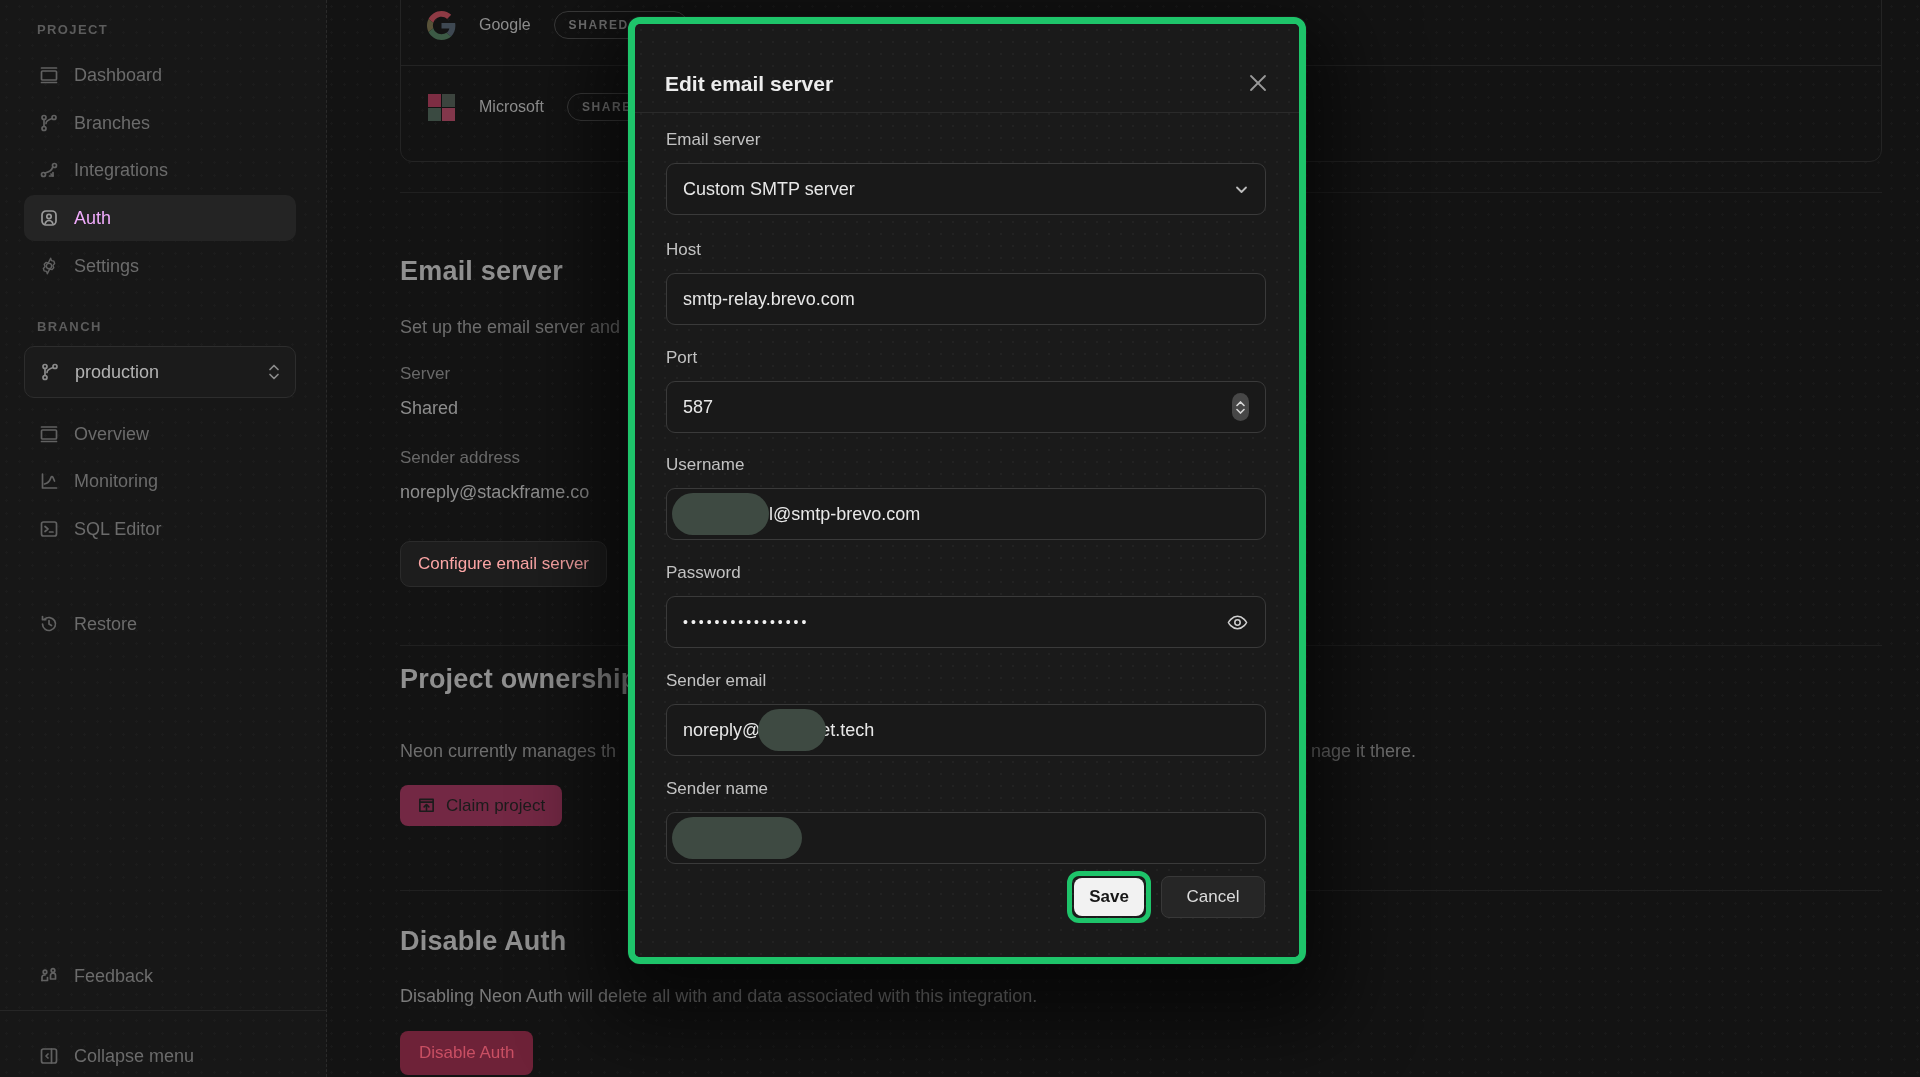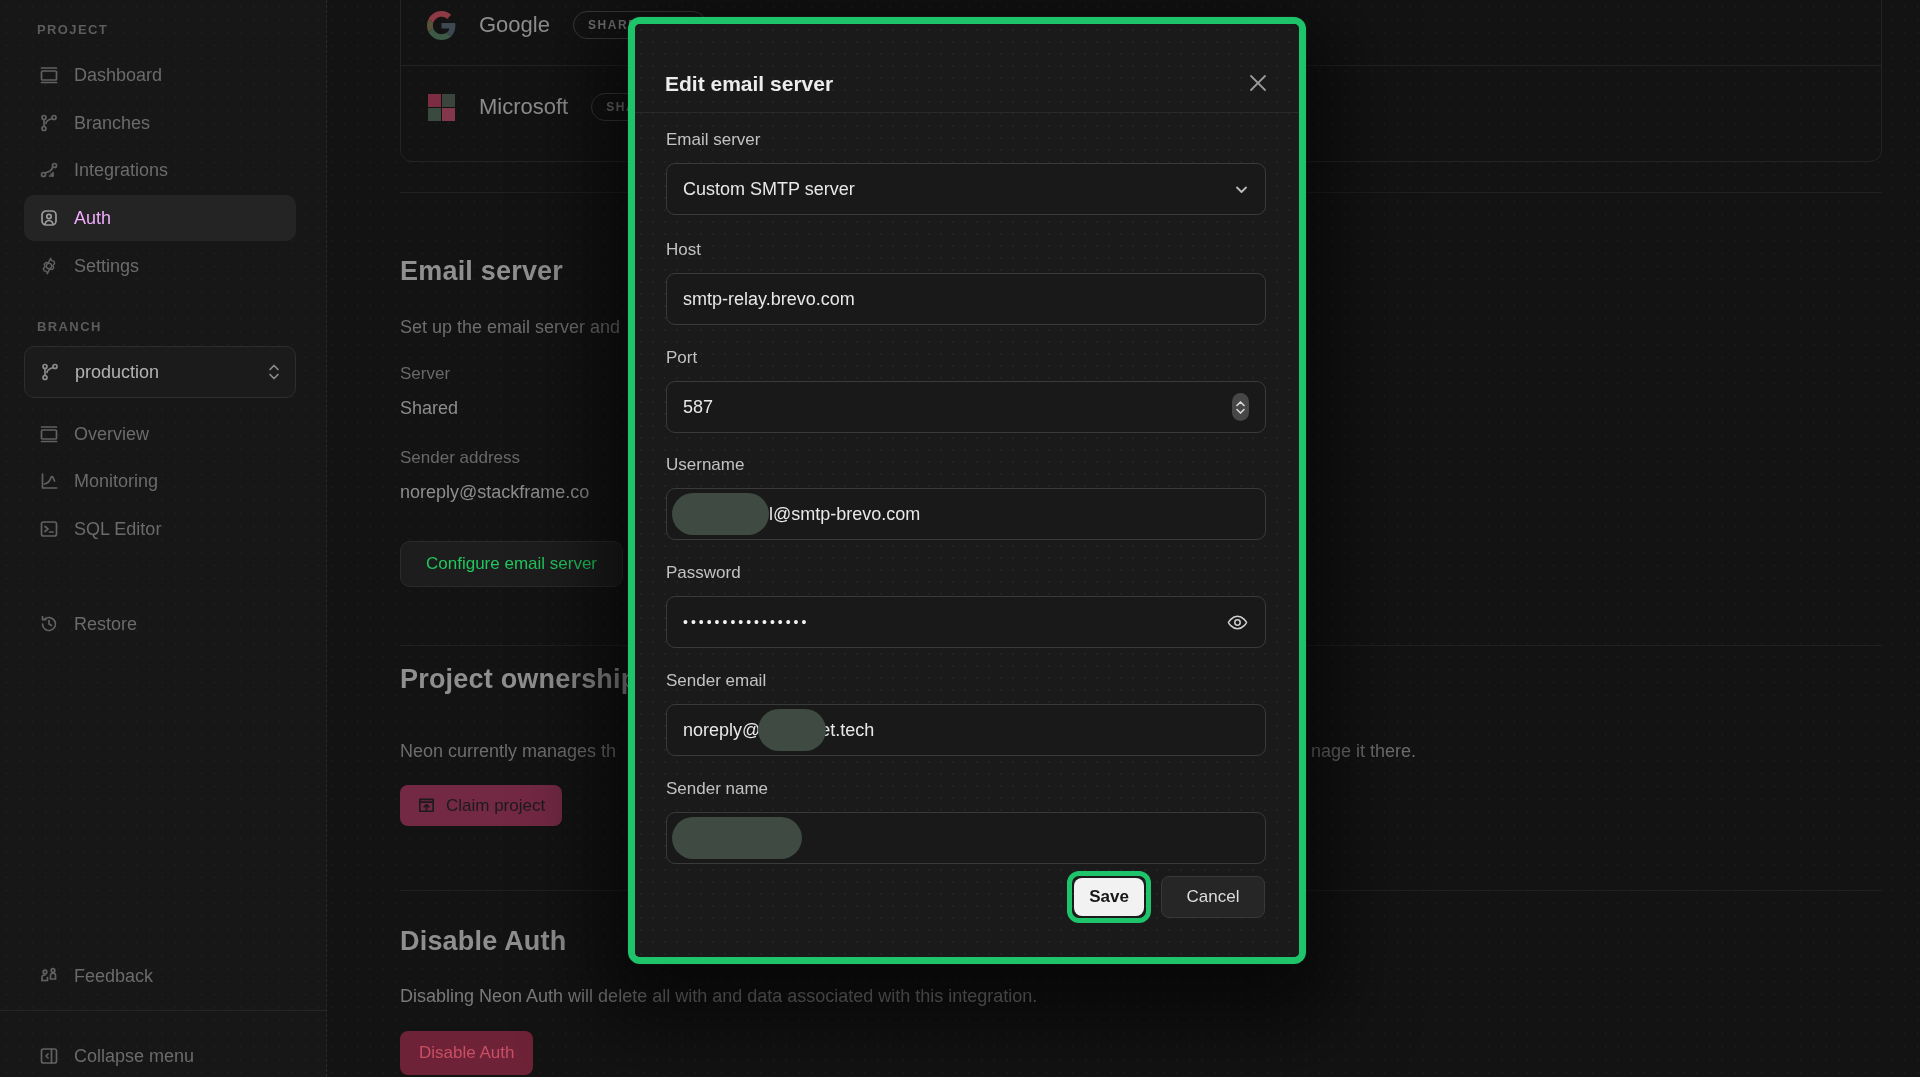--- a/index.html
+++ b/index.html
@@ -23,30 +23,30 @@
   .branch-select { left:24px; width:272px; height:52px; border:1px solid #2d2d2d; border-radius:10px;
                    display:flex; align-items:center; gap:15px; padding:0 14px 0 15px; color:#b3b3b3;
                    font-size:18px; background:#1b1b1b; cursor:pointer; }
   .branch-select .grow { flex:1; }
   #side-divider { left:0; top:1010px; width:327px; height:1px; background:#262626; }
 
   
   .int-card { left:400px; top:-16px; width:1482px; height:178px; border:1px solid #242424; border-radius:12px; }
   .int-row { position:absolute; left:0; width:100%; height:80px; display:flex; align-items:center; padding-left:26px; gap:23px; }
   .int-row-divider { position:absolute; left:0; top:80px; width:100%; height:1px; background:#232323; }
-  .int-name { font-size:22px; color:#8d8d8d; }
+  .int-name { font-size:16px; color:#8d8d8d; }
   .int-badge { font-size:12px; letter-spacing:1.6px; color:#747474; border:1px solid #3a3a3a;
                border-radius:999px; padding:6px 14px; font-weight:bold; }
   .sec-divider { left:400px; width:1482px; height:1px; background:#202020; }
   .sec-title { left:400px; font-size:27px; font-weight:600; color:#8f8f8f; letter-spacing:0.2px; }
   .sec-desc { left:400px; font-size:18px; color:#6d6d6d; }
   .kv-label { left:400px; font-size:17px; color:#686868; }
   .kv-value { left:400px; font-size:18px; color:#8d8d8d; }
-  .ghost-btn { left:400px; height:46px; padding:0 25px; background:#1d1d1d; border:1px solid #2b2b2b;
-               border-radius:10px; color:#22c55e; font-size:17px; display:inline-flex; align-items:center; cursor:pointer;text-align:right; }
+  .ghost-btn { left:400px; height:46px; padding:0 17px; background:#1d1d1d; border:1px solid #2b2b2b;
+               border-radius:10px; color:#fca5a5; font-size:17px; display:inline-flex; align-items:center; cursor:pointer;text-align:right; }
   .danger-btn { left:400px; border:none; border-radius:8px; display:inline-flex; align-items:center;
                 gap:10px; cursor:pointer; font-size:17px; }
   #claim-btn { top:785px; height:41px; padding:0 17px; background:#732844; color:#1b1b1b; }
   #disable-btn { top:1031px; height:44px; padding:0 19px; background:#6e2238; color:#c94f63; }
 
   
   #modal-annotation { left:628px; top:17px; width:678px; height:947px; border:7px solid #1ec46a;
                       border-radius:12px; box-shadow:0 30px 80px 30px rgba(0,0,0,0.6), 0 0 0 1px rgba(255,255,255,0.05); }
   #modal { position:absolute; left:0; top:0; width:664px; height:933px; background:#1a1a1a; border-radius:5px;
            background-image: radial-gradient(rgba(255,255,255,0.035) 1px, transparent 1.3px);

